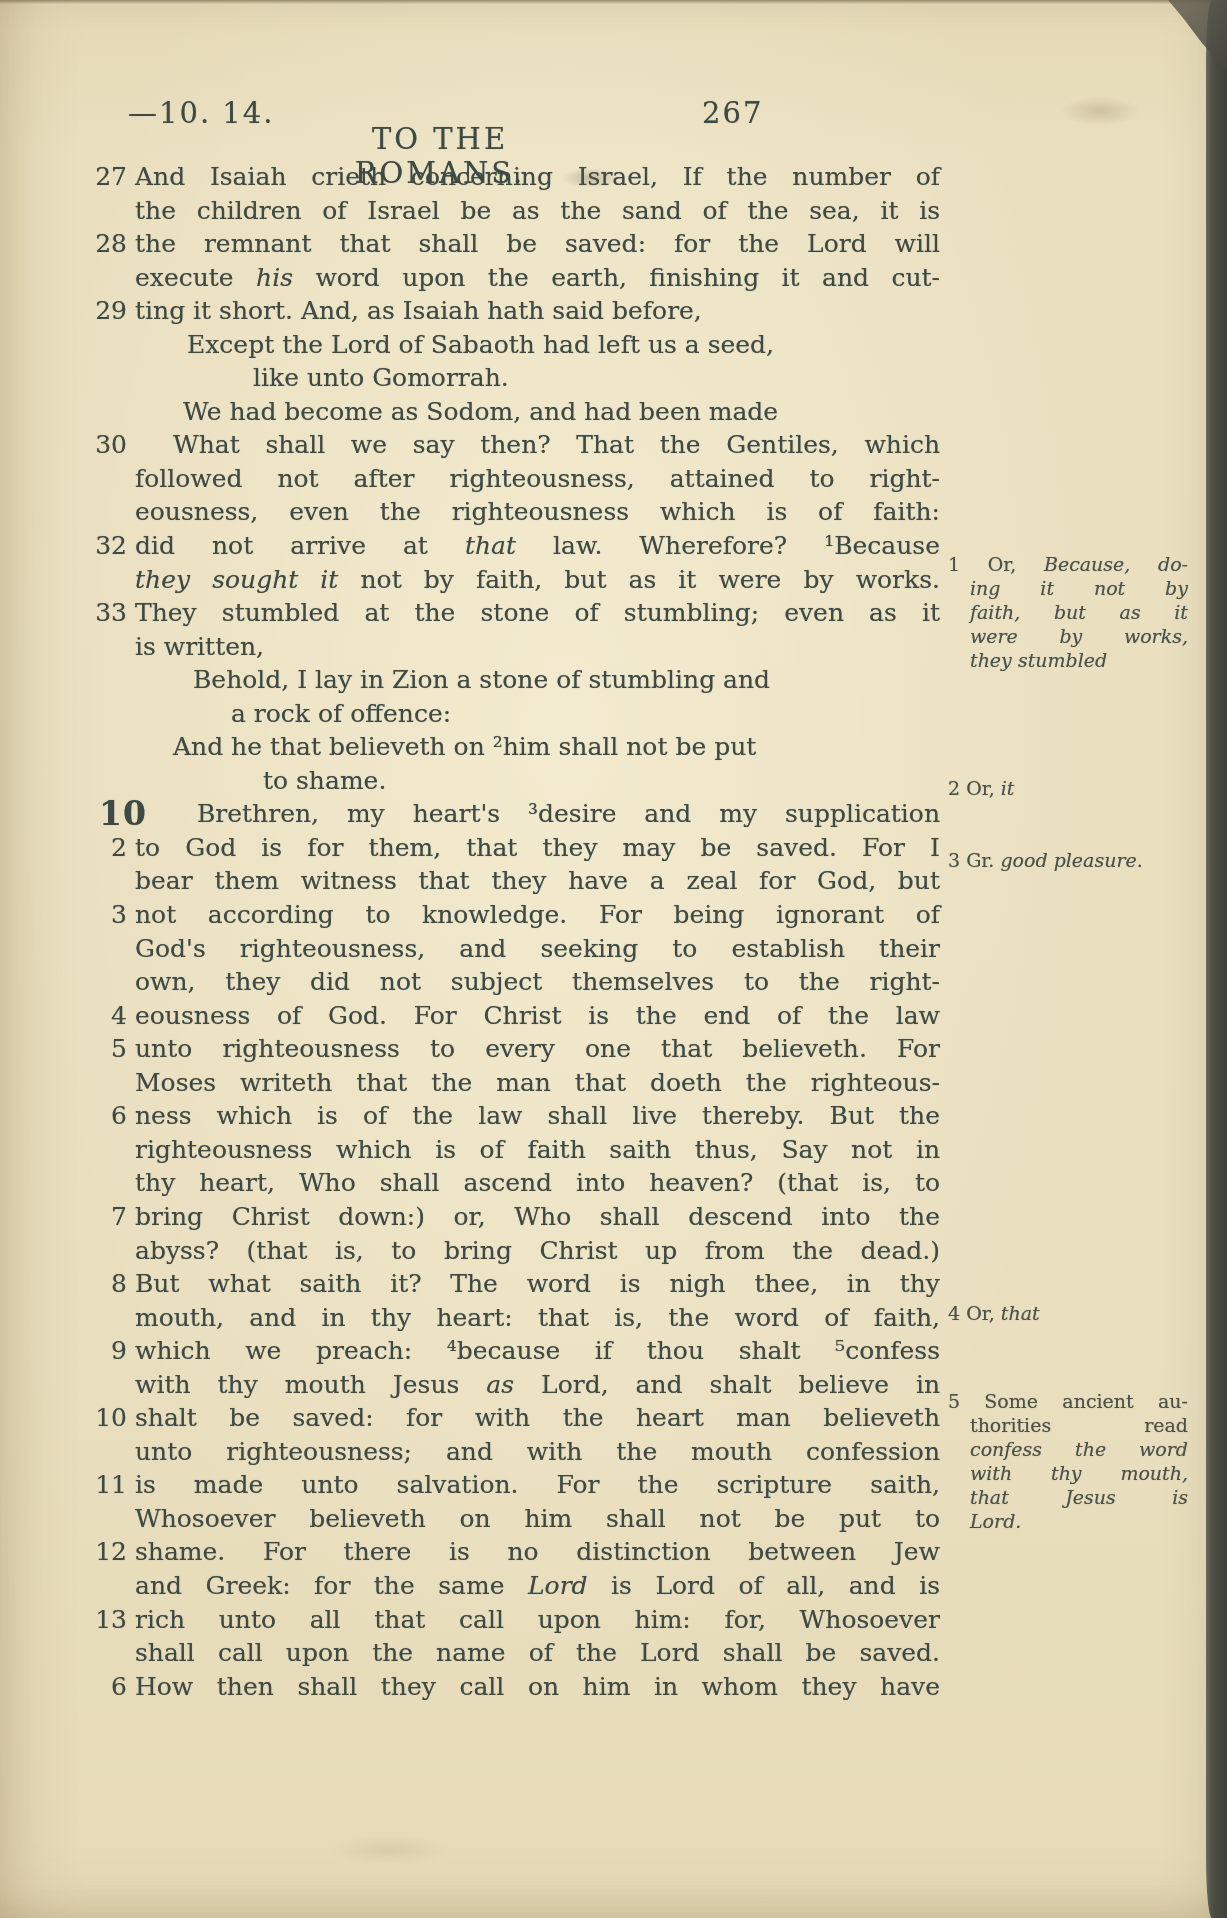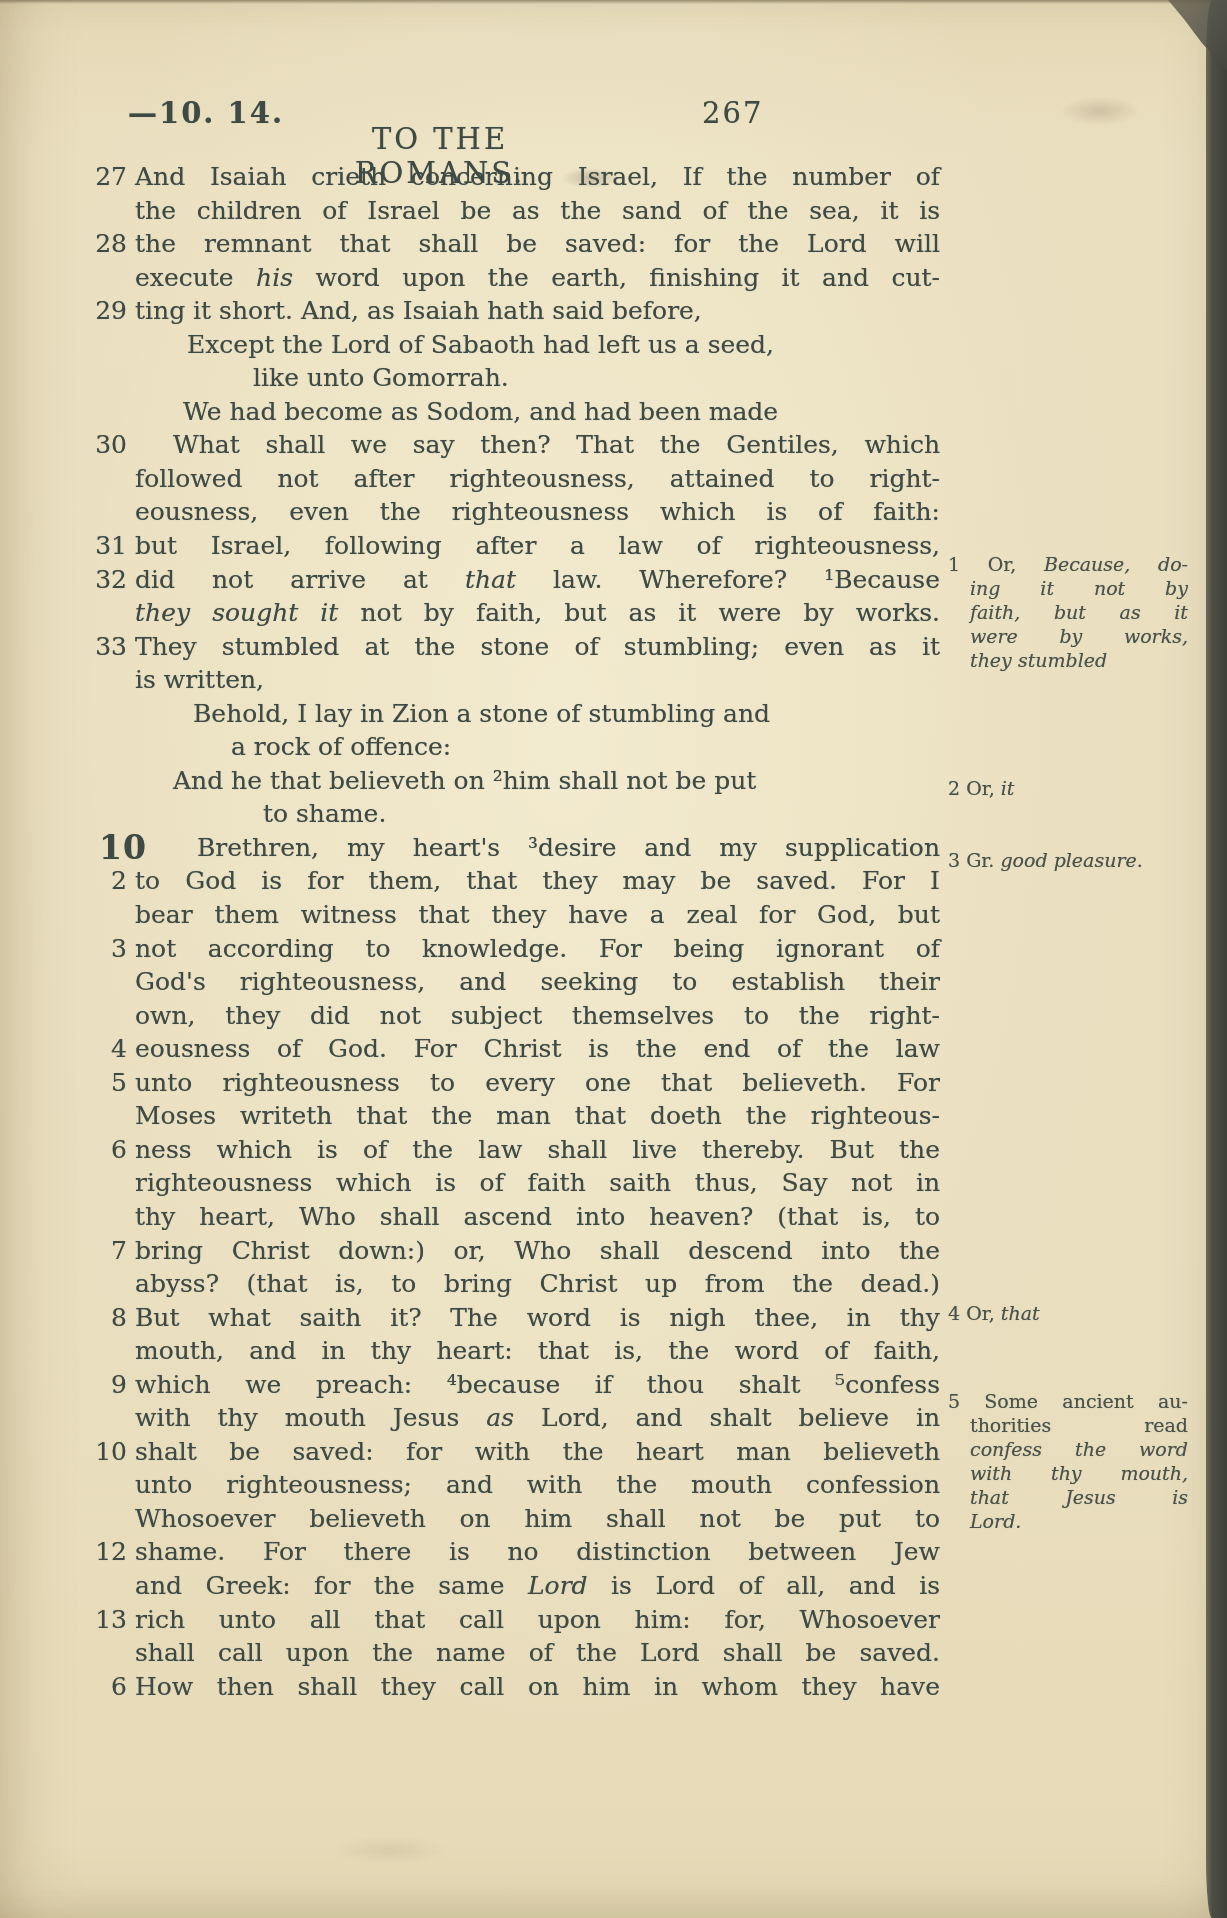--- a/index.html
+++ b/index.html
@@ -44,21 +44,21 @@
   .stain-a{left:560px;top:168px;width:60px;height:20px;
     background:radial-gradient(ellipse,rgba(90,85,70,.28),rgba(90,85,70,0) 70%);}
   .stain-b{left:1060px;top:96px;width:80px;height:30px;
     background:radial-gradient(ellipse,rgba(110,95,70,.22),rgba(110,95,70,0) 70%);}
   .stain-c{left:330px;top:1835px;width:120px;height:30px;
     background:radial-gradient(ellipse,rgba(120,105,75,.12),rgba(120,105,75,0) 70%);}
 
   
   .header{position:absolute;top:96px;left:0;width:100%;height:40px;
     font-size:29px;letter-spacing:2px;}
-  .h-left{position:absolute;left:128px;top:0;font-weight:bold;}
+  .h-left{position:absolute;left:128px;top:0;}
   .h-center{position:absolute;left:295px;top:0;width:290px;text-align:center;letter-spacing:3px;margin-top:26px;}
   .h-right{position:absolute;left:702px;top:0;width:70px;text-align:left;}
 
   
   .body{position:absolute;left:95px;top:160px;width:845px;font-size:25px;}
   .line{display:flex;height:33.55px;line-height:33.55px;white-space:nowrap;}
   .vnum{flex:0 0 40px;text-align:right;padding-right:8px;box-sizing:border-box;}
   .vnum.ch{font-weight:bold;font-size:33px;letter-spacing:1px;text-align:left;padding-left:4px;}
   .ltext{flex:1;min-width:0;}
   .ltext.j{text-align:justify;text-align-last:justify;white-space:normal;}
@@ -125,24 +125,20 @@
       </div>
       <div class="line">
         <span class="vnum"></span>
         <span class="ltext j"><span>followed not after righteousness, attained to right-</span></span>
       </div>
       <div class="line">
         <span class="vnum"></span>
         <span class="ltext j"><span>eousness, even the righteousness which is of faith:</span></span>
       </div>
       <div class="line">
-        <span class="vnum">31</span>
-        <span class="ltext j"><span>but Israel, following after a law of righteousness,</span></span>
-      </div>
-      <div class="line">
         <span class="vnum">32</span>
         <span class="ltext j"><span>did not arrive at </span><i>that</i><span> law.  Wherefore?  ¹Because</span></span>
       </div>
       <div class="line">
         <span class="vnum"></span>
         <span class="ltext j"><i>they sought it</i><span> not by faith, but as it were by works.</span></span>
       </div>
       <div class="line">
         <span class="vnum">33</span>
         <span class="ltext j"><span>They stumbled at the stone of stumbling; even as it</span></span>
@@ -239,20 +235,24 @@
         <span class="vnum"></span>
         <span class="ltext j"><span>with thy mouth Jesus </span><i>as</i><span> Lord, and shalt believe in</span></span>
       </div>
       <div class="line">
         <span class="vnum">10</span>
         <span class="ltext j"><span>shalt be saved: for with the heart man believeth</span></span>
       </div>
       <div class="line">
         <span class="vnum"></span>
         <span class="ltext j"><span>unto righteousness; and with the mouth confession</span></span>
+      </div>
+      <div class="line">
+        <span class="vnum">11</span>
+        <span class="ltext j"><span>is made unto salvation.  For the scripture saith,</span></span>
       </div>
       <div class="line">
         <span class="vnum"></span>
         <span class="ltext j"><span>Whosoever believeth on him shall not be put to</span></span>
       </div>
       <div class="line">
         <span class="vnum">12</span>
         <span class="ltext j"><span>shame.  For there is no distinction between Jew</span></span>
       </div>
       <div class="line">

